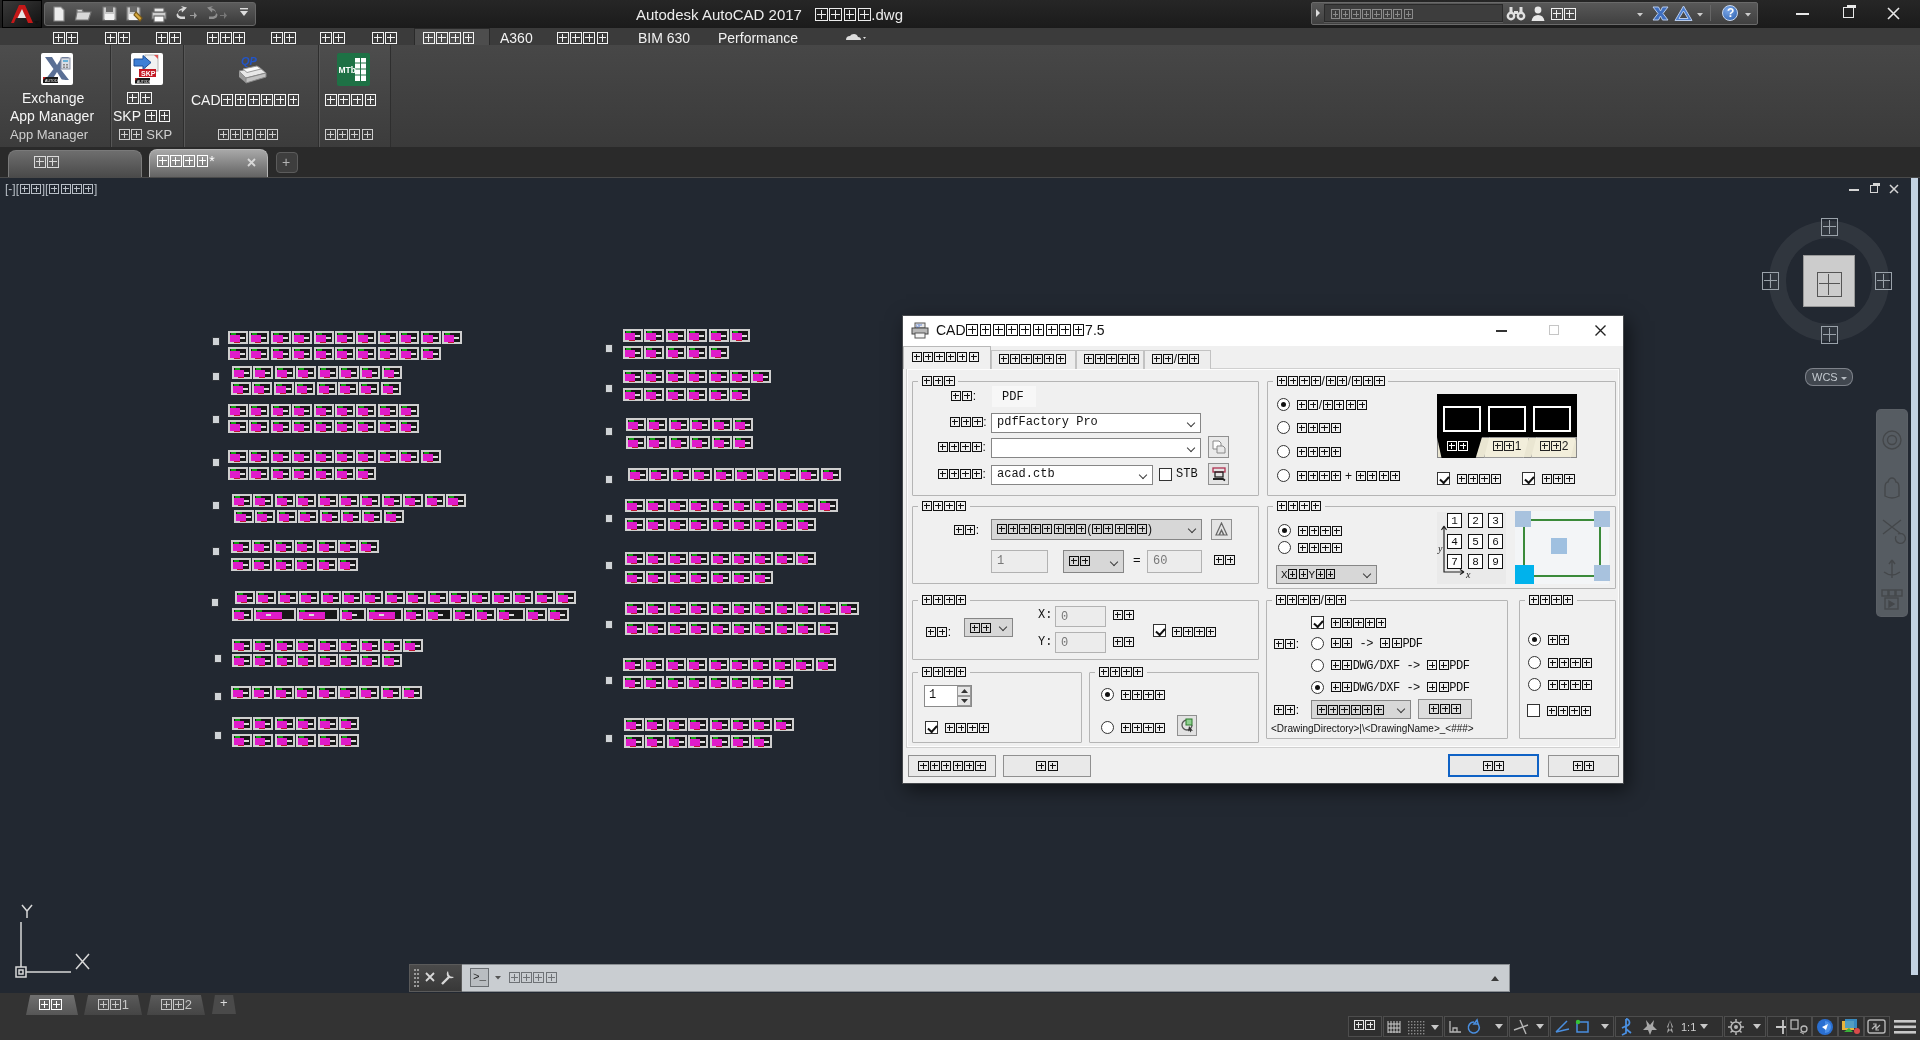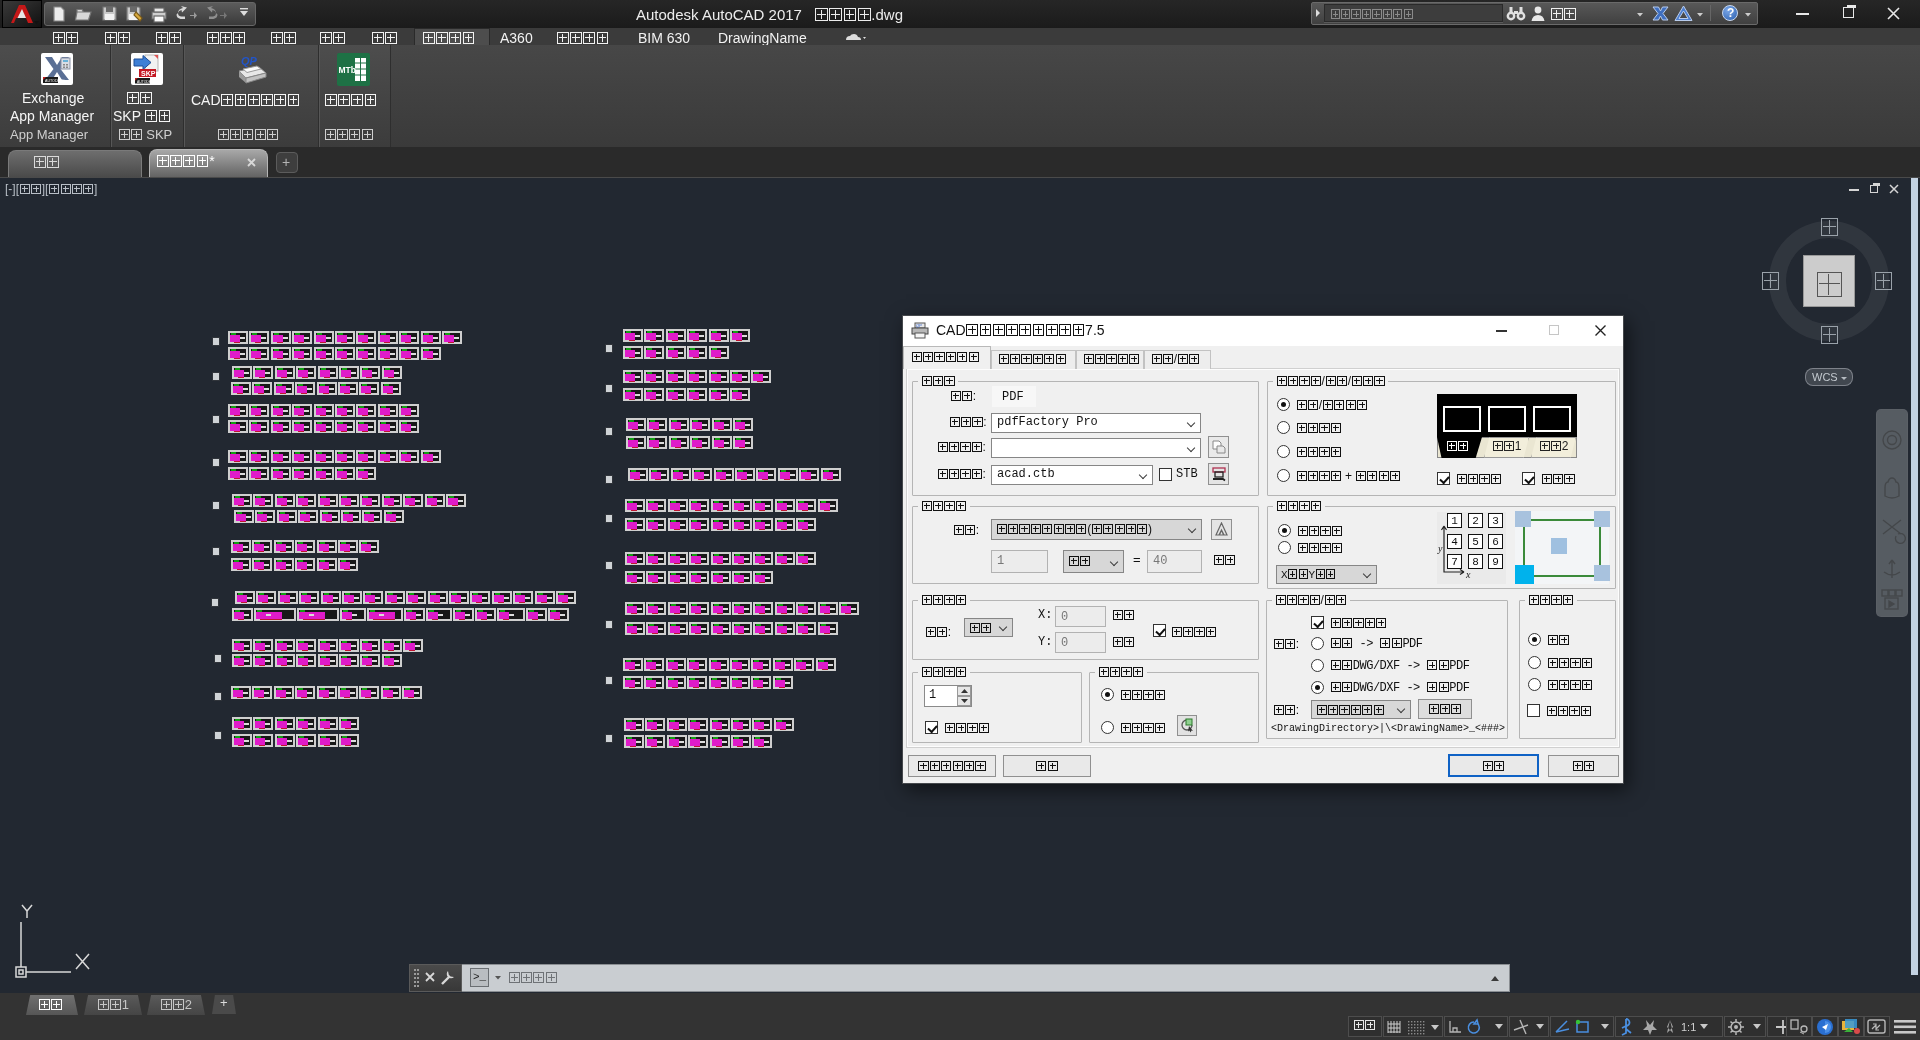--- a/index.html
+++ b/index.html
@@ -123,21 +123,21 @@
 <div class="tx" style="left:104px;top:30px;font-size:14px;color:#f2f2f2"><i class="h"></i><i class="h"></i></div>
 <div class="tx" style="left:155px;top:30px;font-size:14px;color:#f2f2f2"><i class="h"></i><i class="h"></i></div>
 <div class="tx" style="left:206px;top:30px;font-size:14px;color:#f2f2f2"><i class="h"></i><i class="h"></i><i class="h"></i></div>
 <div class="tx" style="left:270px;top:30px;font-size:14px;color:#f2f2f2"><i class="h"></i><i class="h"></i></div>
 <div class="tx" style="left:319px;top:30px;font-size:14px;color:#f2f2f2"><i class="h"></i><i class="h"></i></div>
 <div class="tx" style="left:371px;top:30px;font-size:14px;color:#f2f2f2"><i class="h"></i><i class="h"></i></div>
 <div class="tx" style="left:422px;top:30px;font-size:14px;color:#f2f2f2"><i class="h"></i><i class="h"></i><i class="h"></i><i class="h"></i></div>
 <div class="tx" style="left:500px;top:30px;font-size:14px;color:#f2f2f2">A360</div>
 <div class="tx" style="left:556px;top:30px;font-size:14px;color:#f2f2f2"><i class="h"></i><i class="h"></i><i class="h"></i><i class="h"></i></div>
 <div class="tx" style="left:638px;top:30px;font-size:14px;color:#f2f2f2">BIM 630</div>
-<div class="tx" style="left:718px;top:30px;font-size:14px;color:#f2f2f2">DrawingName</div>
+<div class="tx" style="left:718px;top:30px;font-size:14px;color:#f2f2f2">Performance</div>
 <svg class="ab" style="left:843px;top:33px" width="26" height="10">
     <path d="M3 7 q0-4 4-4 q1-2 4-2 q3 0 4 3 q3 0 3 3 z" fill="#ddd"></path>
     <path d="M20 4 l3 0 l-1.5 2 z" fill="#ddd"></path>
   </svg>
 <div class="ab" style="left:0;top:45px;width:1920px;height:102px;background:linear-gradient(#4d4d4d,#3c3c3c)"></div>
 <div class="ab" style="left:110px;top:45px;width:1px;height:102px;background:#2e2e2e;box-shadow:1px 0 0 #575757"></div>
 <div class="ab" style="left:183px;top:45px;width:1px;height:102px;background:#2e2e2e;box-shadow:1px 0 0 #575757"></div>
 <div class="ab" style="left:318px;top:45px;width:1px;height:102px;background:#2e2e2e;box-shadow:1px 0 0 #575757"></div>
 <div class="ab" style="left:390px;top:45px;width:1px;height:102px;background:#2e2e2e;box-shadow:1px 0 0 #575757"></div>
 <div class="ab" style="left:391px;top:45px;width:1529px;height:102px;background:linear-gradient(#474747,#3a3a3a)"></div>
@@ -835,21 +835,21 @@
     <i class="ch"></i>
   </div>
 <div class="tx" style="left:996px;top:523px;font-size:12px;color:#111"><i class="h"></i><i class="h"></i><i class="h"></i><i class="h"></i><i class="h"></i><i class="h"></i><i class="h"></i><i class="h"></i>(<i class="h"></i><i class="h"></i><i class="h"></i><i class="h"></i><i class="h"></i>)</div>
 <div class="bt" style="left:1211px;top:519px;width:21px;height:21px;background:#e4e4e4"></div>
 <svg class="ab" style="left:1214px;top:522px" width="15" height="15" viewBox="0 0 15 15">
 <path d="M7.5 1 L13 13 L9.5 13 L7.5 8 L5.5 13 L2 13 Z M7.5 8 L10 13 L5 13 Z" fill="none" stroke="#666" stroke-width="1.2"></path>
   </svg>
 <div class="tb" style="left:991px;top:550px;width:57px;height:23px">1</div>
 <div class="cmb cmg" style="left:1063px;top:550px;width:61px;height:23px;line-height:21px"><i class="ch" style="top:8px"></i><i class="h"></i><i class="h"></i></div>
 <div class="tx" style="left:1133px;top:553px;font-size:13px;color:#111">=</div>
-<div class="tb" style="left:1147px;top:550px;width:55px;height:23px">40</div>
+<div class="tb" style="left:1147px;top:550px;width:55px;height:23px">60</div>
 <div class="tx" style="left:1213px;top:554px;font-size:12px;color:#111;"><i class="h"></i><i class="h"></i></div>
 <div class="rd on" style="left:1278px;top:524px"></div>
 <div class="tx" style="left:1297px;top:525px;font-size:12px;color:#111;"><i class="h"></i><i class="h"></i><i class="h"></i><i class="h"></i></div>
 <div class="rd" style="left:1278px;top:541px"></div>
 <div class="tx" style="left:1297px;top:542px;font-size:12px;color:#111;"><i class="h"></i><i class="h"></i><i class="h"></i><i class="h"></i></div>
 <div class="cmb cmg" style="left:1276px;top:565px;width:101px;height:19px;font-family:'Liberation Mono',monospace;font-size:11px"><i class="ch" style="top:5px"></i>X<i class="h"></i><i class="h"></i>Y<i class="h"></i><i class="h"></i></div>
 <div class="ab" style="left:1437px;top:512px;width:69px;height:72px;background:#eaeaea"></div>
 <div class="ab" style="left:1447px;top:513px;width:15px;height:15px;background:#fff;border:1px solid #111;font-size:11px;text-align:center;line-height:14px;color:#111;font-family:'Liberation Mono',monospace">1</div>
 <div class="ab" style="left:1468px;top:513px;width:15px;height:15px;background:#fff;border:1px solid #111;font-size:11px;text-align:center;line-height:14px;color:#111;font-family:'Liberation Mono',monospace">2</div>
 <div class="ab" style="left:1488px;top:513px;width:15px;height:15px;background:#fff;border:1px solid #111;font-size:11px;text-align:center;line-height:14px;color:#111;font-family:'Liberation Mono',monospace">3</div>
@@ -886,21 +886,21 @@
 <div class="tx" style="left:1273px;top:638px;font-size:12px;color:#111;"><i class="h"></i><i class="h"></i>:</div>
 <div class="rd" style="left:1311px;top:637px"></div>
 <div class="tx" style="left:1330px;top:638px;font-size:12px;color:#111;font-family:'Liberation Mono',monospace;letter-spacing:-0.5px"><i class="h"></i><i class="h"></i> -&gt; <i class="h"></i><i class="h"></i>PDF</div>
 <div class="rd" style="left:1311px;top:659px"></div>
 <div class="tx" style="left:1330px;top:660px;font-size:12px;color:#111;font-family:'Liberation Mono',monospace;letter-spacing:-0.5px"><i class="h"></i><i class="h"></i>DWG/DXF -&gt; <i class="h"></i><i class="h"></i>PDF</div>
 <div class="rd on" style="left:1311px;top:681px"></div>
 <div class="tx" style="left:1330px;top:682px;font-size:12px;color:#111;font-family:'Liberation Mono',monospace;letter-spacing:-0.5px"><i class="h"></i><i class="h"></i>DWG/DXF -&gt; <i class="h"></i><i class="h"></i>PDF</div>
 <div class="tx" style="left:1273px;top:704px;font-size:12px;color:#111;"><i class="h"></i><i class="h"></i>:</div>
 <div class="cmb cmg" style="left:1311px;top:700px;width:100px;height:19px"><i class="ch" style="top:5px"></i><i class="h"></i><i class="h"></i><i class="h"></i><i class="h"></i><i class="h"></i><i class="h"></i></div>
 <div class="bt" style="left:1418px;top:699px;width:54px;height:20px;background:#ddd;line-height:19px"><i class="h"></i><i class="h"></i><i class="h"></i></div>
-<div class="tx" style="left:1271px;top:723px;font-size:10px;color:#111;font-family:Liberation Mono, monospace">&lt;DrawingDirectory&gt;|\&lt;DrawingName&gt;_&lt;###&gt;</div>
+<div class="tx" style="left:1271px;top:723px;font-size:10px;color:#111;font-family:Liberation Sans, sans-serif">&lt;DrawingDirectory&gt;|\&lt;DrawingName&gt;_&lt;###&gt;</div>
 <div class="rd on" style="left:1528px;top:633px"></div>
 <div class="tx" style="left:1547px;top:634px;font-size:12px;color:#111;"><i class="h"></i><i class="h"></i></div>
 <div class="rd" style="left:1528px;top:656px"></div>
 <div class="tx" style="left:1547px;top:657px;font-size:12px;color:#111;"><i class="h"></i><i class="h"></i><i class="h"></i><i class="h"></i></div>
 <div class="rd" style="left:1528px;top:678px"></div>
 <div class="tx" style="left:1547px;top:679px;font-size:12px;color:#111;"><i class="h"></i><i class="h"></i><i class="h"></i><i class="h"></i></div>
 <div class="cb" style="left:1527px;top:704px"></div>
 <div class="tx" style="left:1546px;top:705px;font-size:12px;color:#111;"><i class="h"></i><i class="h"></i><i class="h"></i><i class="h"></i></div>
 <div class="ab" style="left:924px;top:685px;width:48px;height:22px;background:#fff;border:1px solid #8a8a8a"></div>
 <div class="tx" style="left:929px;top:689px;font-size:12px;color:#111;font-family:'Liberation Mono',monospace">1</div>

